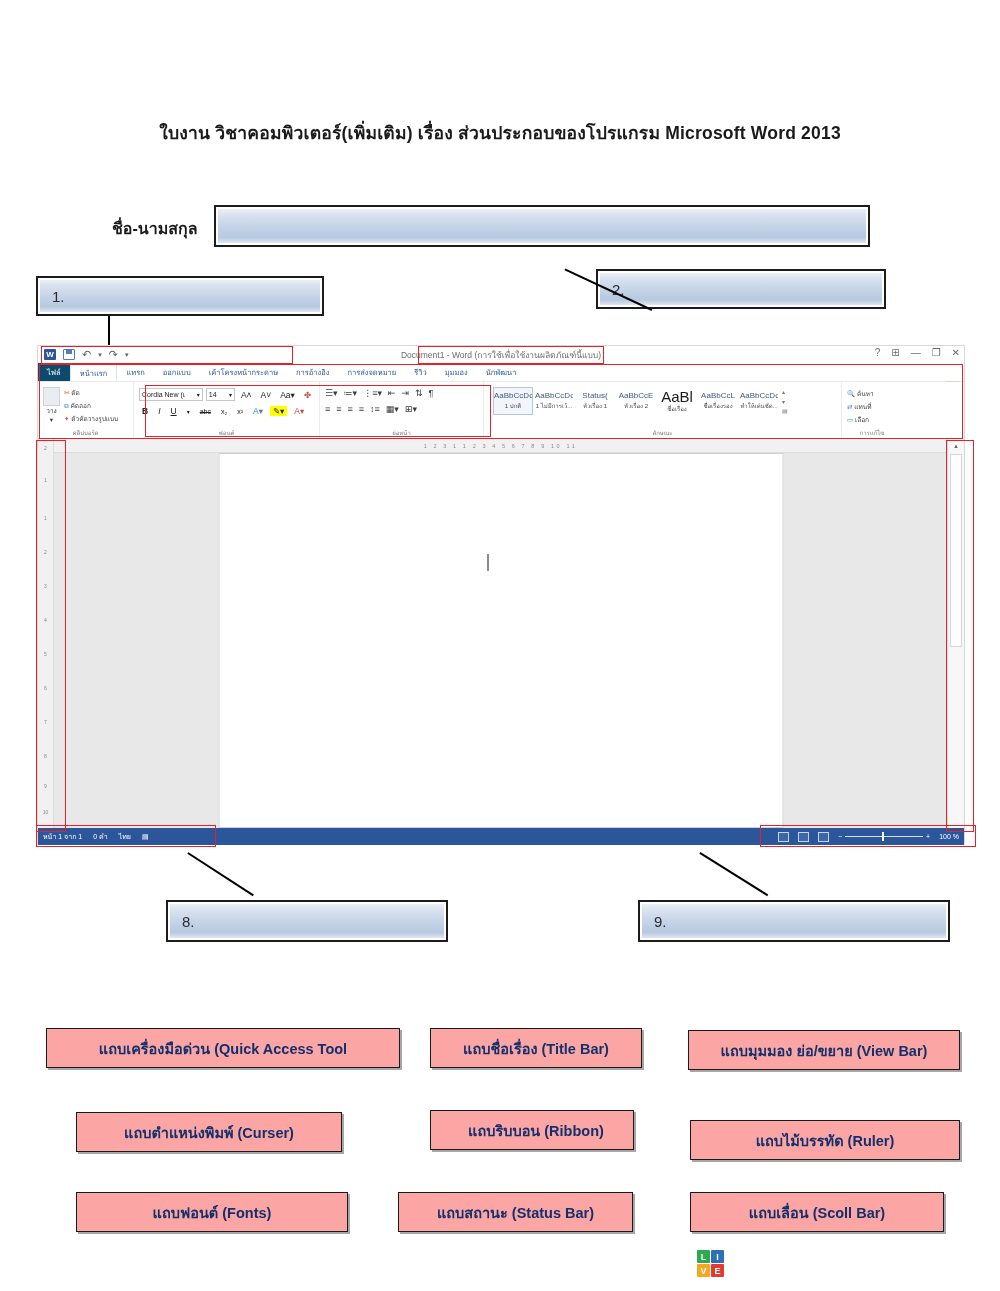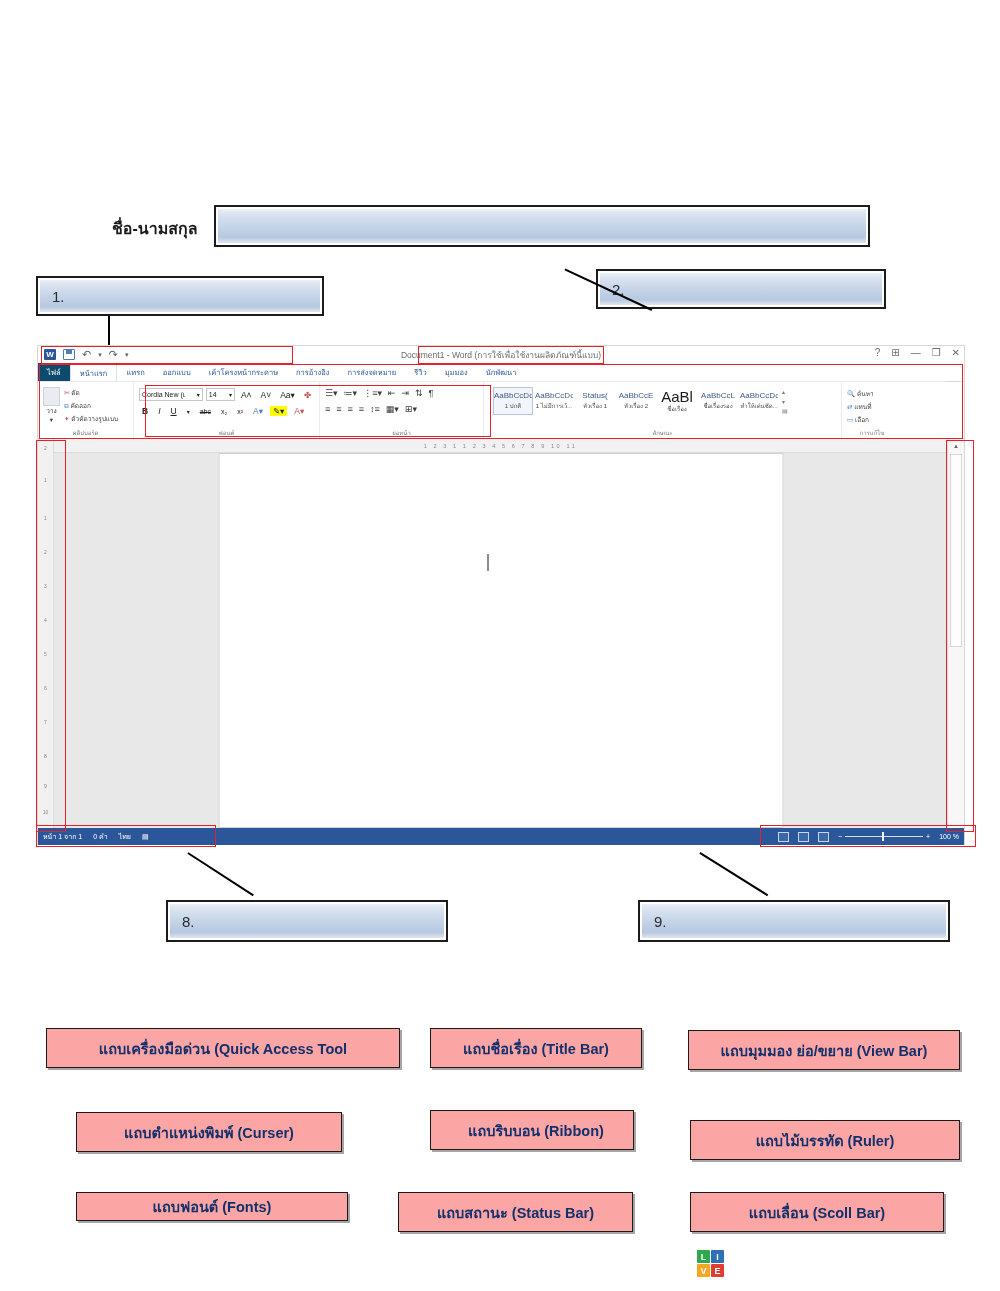--- a/index.html
+++ b/index.html
@@ -173,20 +173,21 @@
   .lw { position:absolute; left:697px; top:1250px; display:flex; align-items:center; gap:3px; }
   .lw-tiles { display:grid; grid-template-columns:13px 13px; grid-template-rows:13px 13px; gap:1px; }
   .lw-t { display:flex; align-items:center; justify-content:center; color:#fff; font-size:9px; font-weight:bold; border-radius:1px; }
   .lw-word { font-size:26px; font-weight:bold; color:#14406e; letter-spacing:-.6px; }
 </style>
 </head>
 <body>
 
 <div id="page">
 
+  <div class="ws-title">ใบงาน วิชาคอมพิวเตอร์(เพิ่มเติม) เรื่อง ส่วนประกอบของโปรแกรม Microsoft Word 2013</div>
 
   <div class="name-label">ชื่อ-นามสกุล</div>
   <div class="abox namebox">
     <span class="num"></span>
   </div>
 
   <div class="abox" style="left:36px;  top:276px; width:288px; height:40px;">
     <span class="num">1.</span>
     </div>
   <div class="abox" style="left:596px; top:269px; width:290px; height:40px;">
@@ -444,21 +445,21 @@
   <div class="hl" style="left:760px; top:825px; width:216px; height:22px;"></div>
 
   <div class="ybox" style="left:46px;  top:1028px; width:354px; height:40px;">แถบเครื่องมือด่วน (Quick Access Tool</div>
   <div class="ybox" style="left:430px; top:1028px; width:212px; height:40px;">แถบชื่อเรื่อง (Title Bar)</div>
   <div class="ybox" style="left:688px; top:1030px; width:272px; height:40px;">แถบมุมมอง ย่อ/ขยาย (View Bar)</div>
 
   <div class="ybox" style="left:76px;  top:1112px; width:266px; height:40px;">แถบตำแหน่งพิมพ์ (Curser)</div>
   <div class="ybox" style="left:430px; top:1110px; width:204px; height:40px;padding-left:8px;">แถบริบบอน (Ribbon)</div>
   <div class="ybox" style="left:690px; top:1120px; width:270px; height:40px;">แถบไม้บรรทัด (Ruler)</div>
 
-  <div class="ybox" style="left:76px;  top:1192px; width:272px; height:29px;">แถบฟอนต์ (Fonts)</div>
+  <div class="ybox" style="left:76px;  top:1192px; width:272px; height:40px;">แถบฟอนต์ (Fonts)</div>
   <div class="ybox" style="left:398px; top:1192px; width:235px; height:40px;">แถบสถานะ (Status Bar)</div>
   <div class="ybox" style="left:690px; top:1192px; width:254px; height:40px;">แถบเลื่อน (Scoll Bar)</div>
 
   <div class="lw">
     <div class="lw-tiles">
       <span class="lw-t" style="background:#2fa84f;">L</span>
       <span class="lw-t" style="background:#2f6fb5;">I</span>
       <span class="lw-t" style="background:#f5a623;">V</span>
       <span class="lw-t" style="background:#e03c31;">E</span>
     </div>

